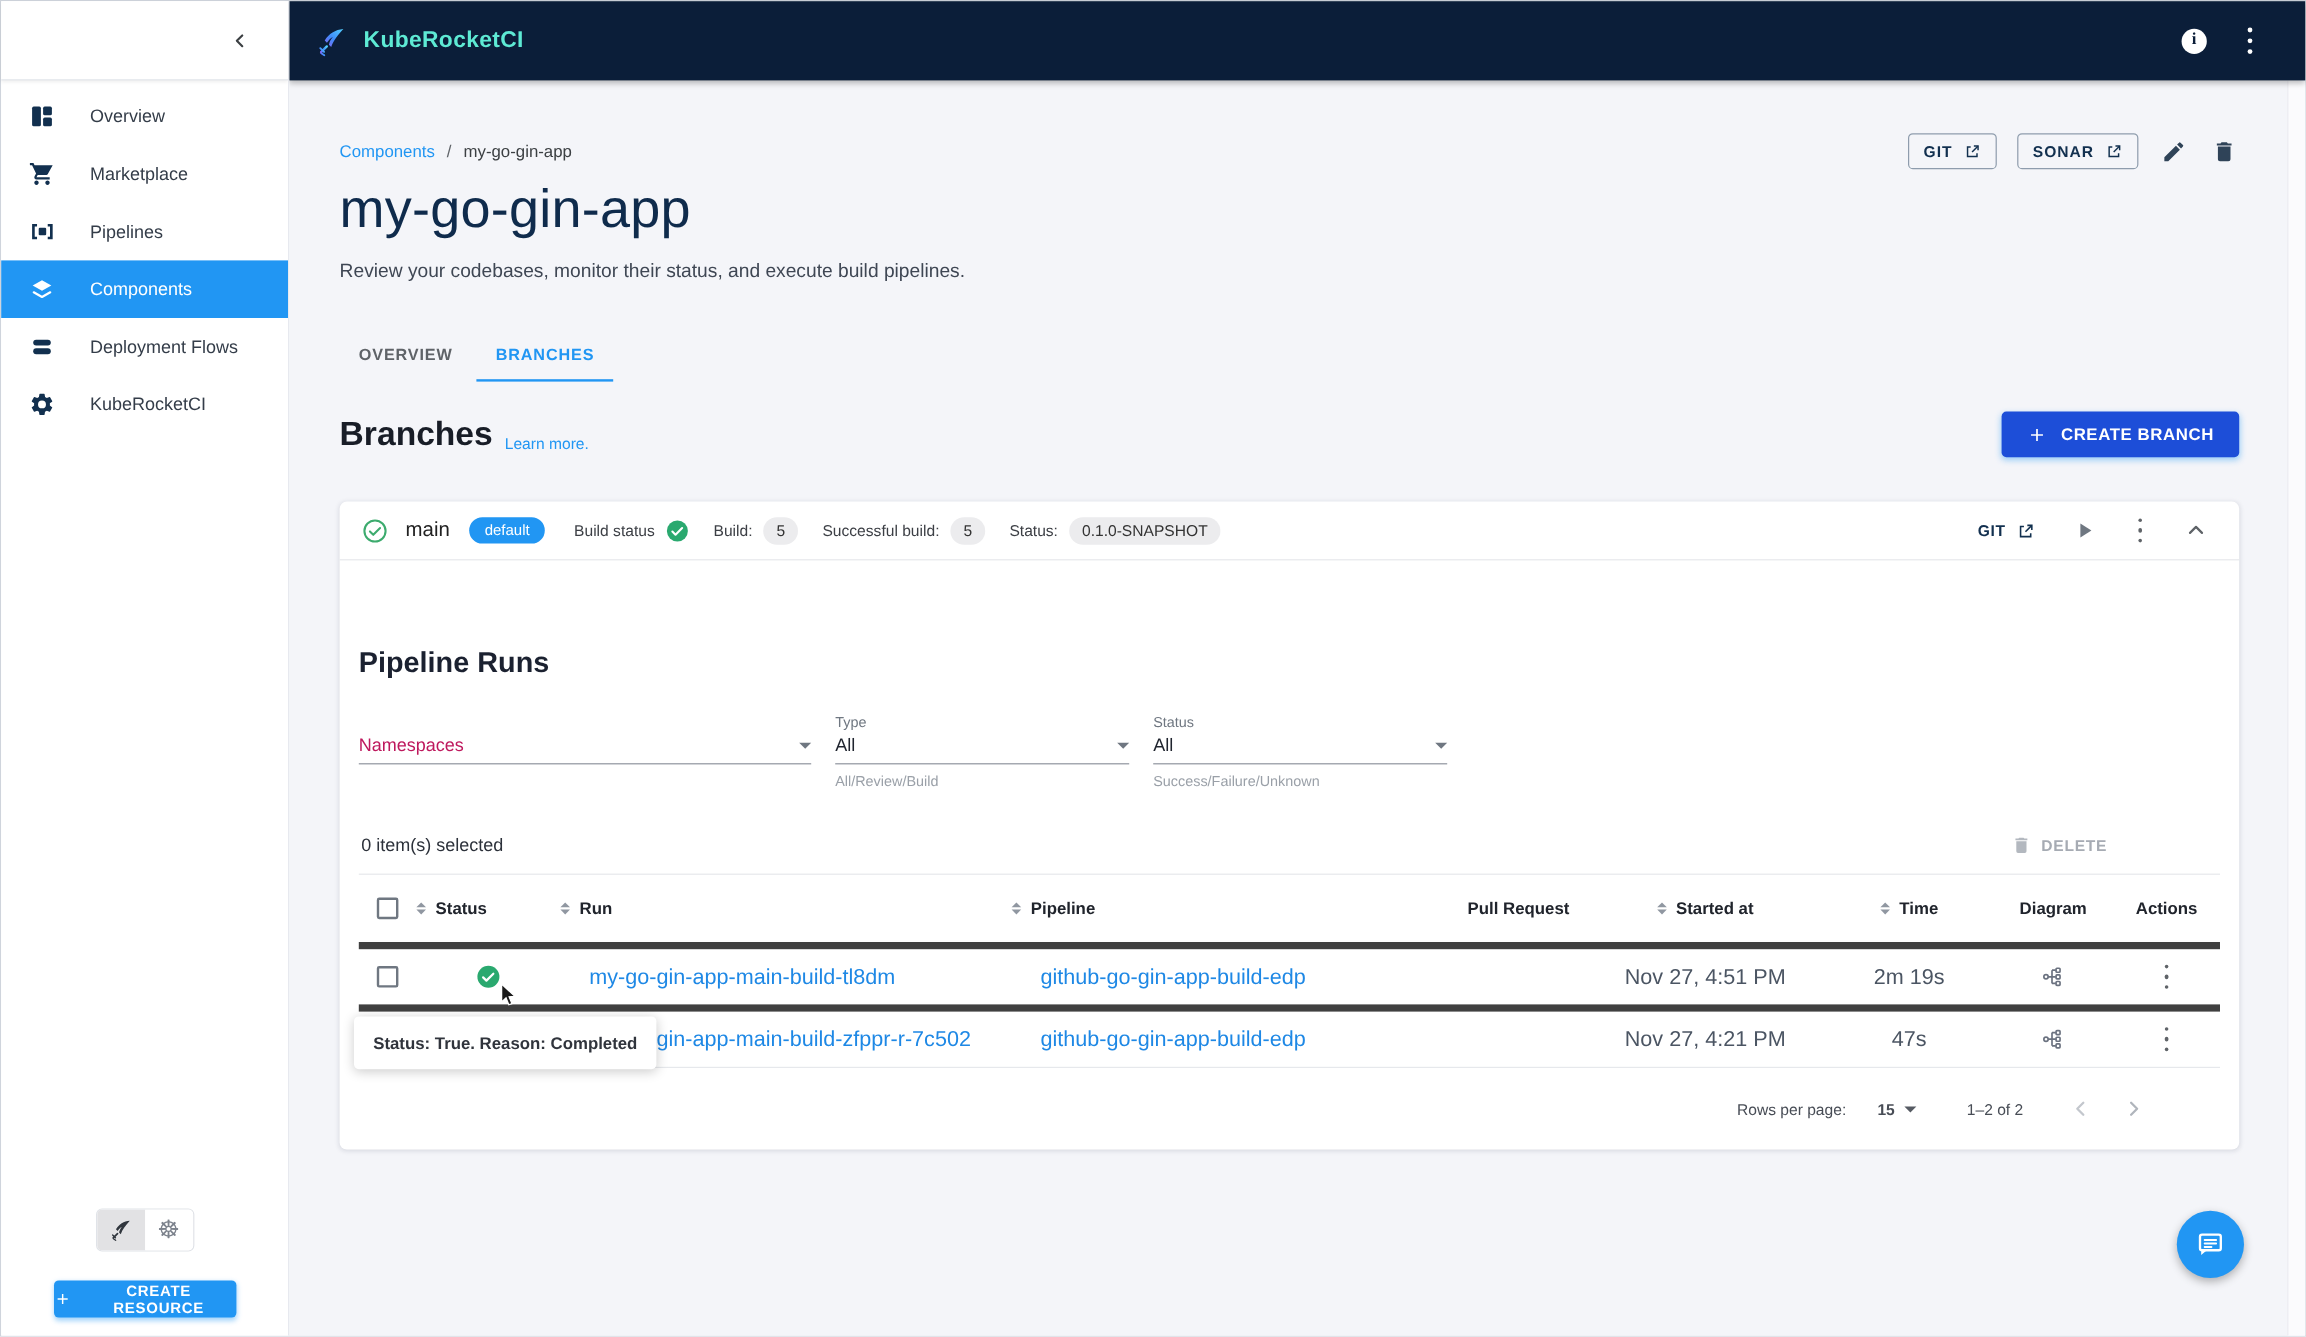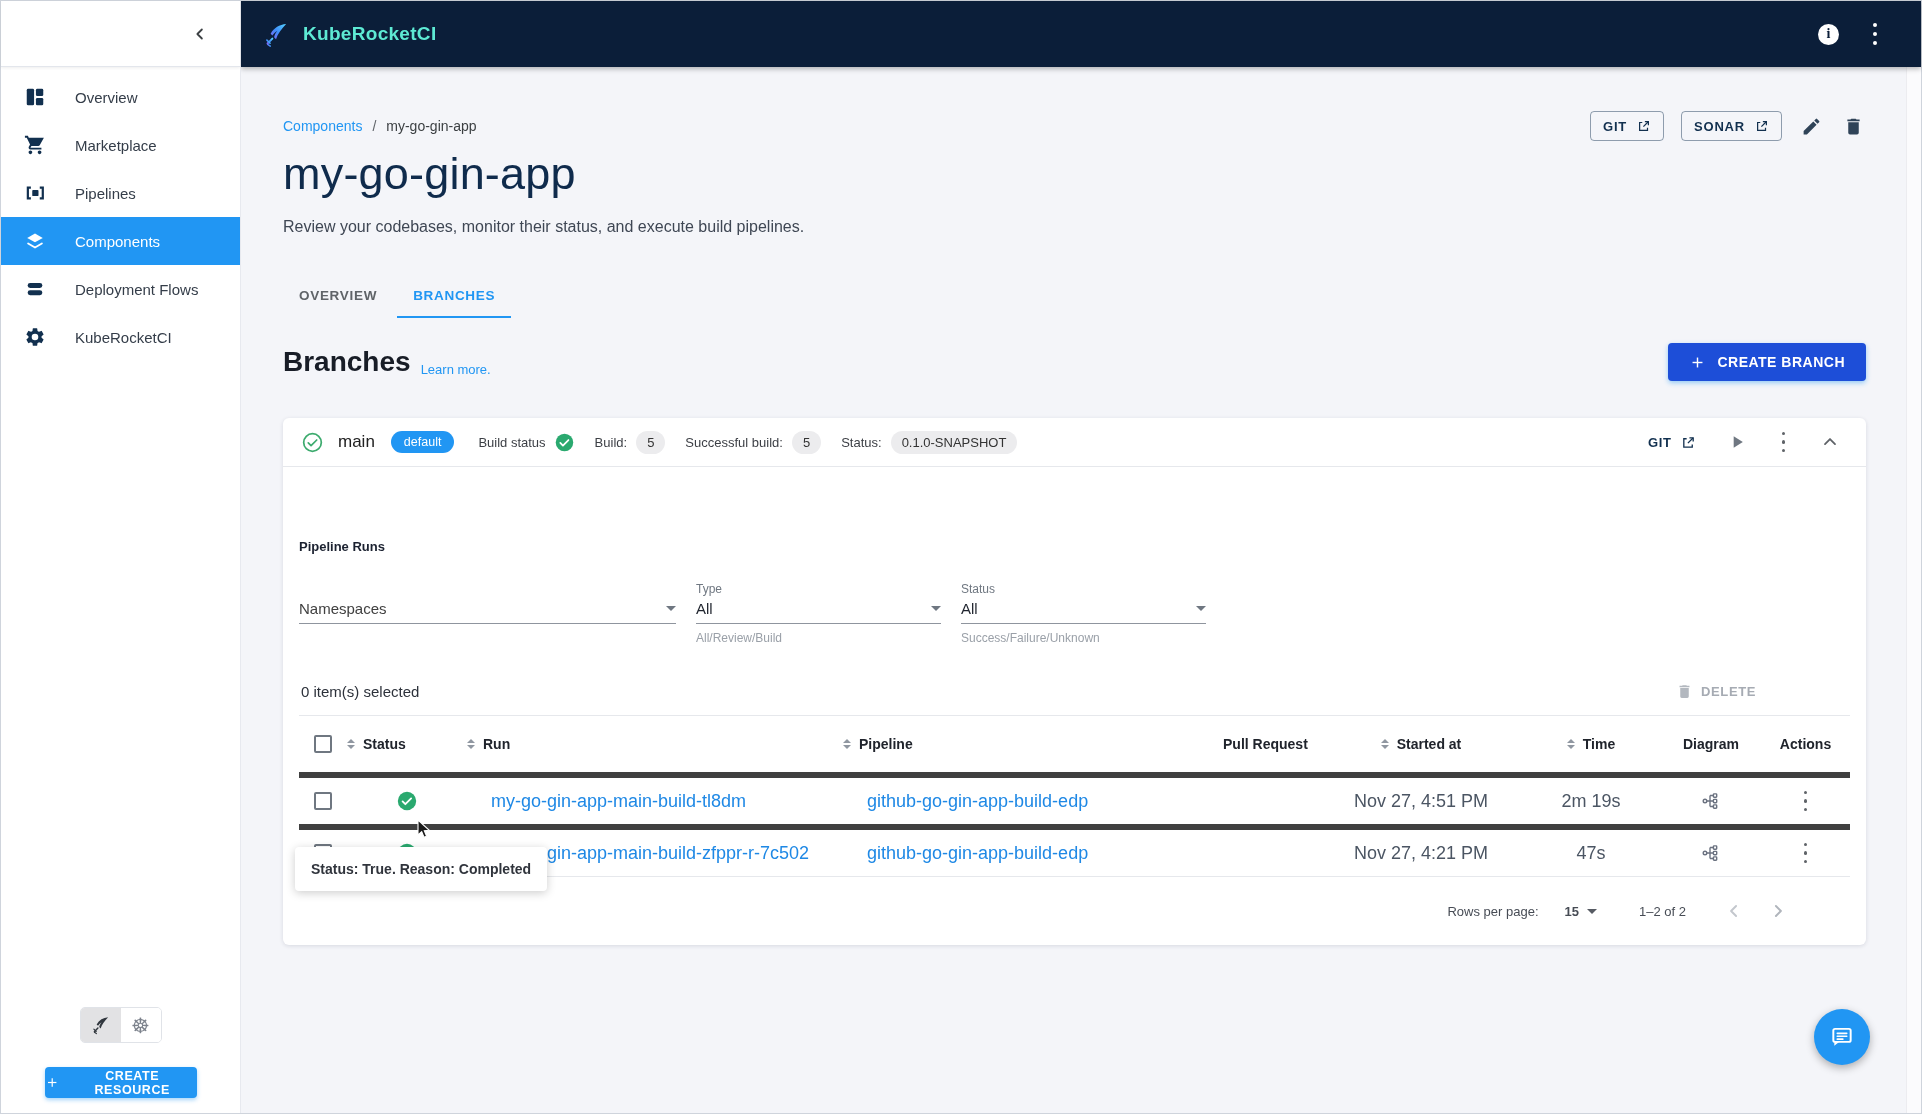--- a/index.html
+++ b/index.html
@@ -65,27 +65,27 @@
   .branch-name { margin-left:14px; font-size:17px; font-weight:500; color:#212121; }
   .pill-default { margin-left:16px; background:#2196f3; color:#fff; font-size:12.5px; padding:4px 13px; border-radius:13px; }
   .meta-label { font-size:13px; color:#3c3f45; }
   .gap24 { margin-left:24px; } .gap20 { margin-left:20px; } .gap8 { margin-left:8px; }
   .pill-gray { background:#ececee; color:#333; font-size:13px; padding:4px 11px; border-radius:13px; margin-left:9px; }
   .acc-right { margin-left:auto; display:flex; align-items:center; gap:29px; }
   .git-link { display:flex; align-items:center; gap:9px; color:#12304f; font-size:13px; font-weight:bold; letter-spacing:.6px; cursor:pointer; }
   .divider { border-top:1px solid #e6e8ec; }
 
   .details { padding:0 16px; }
-  .runs-heading { margin-top:72px; font-size:13px; font-weight:bold; color:#1b2130; }
+  .runs-heading { margin-top:72px; font-size:24px; font-weight:bold; color:#1b2130; }
   .filters { display:flex; align-items:flex-end; gap:20px; margin-top:28px; }
   .field { display:flex; flex-direction:column; }
   .f-ns { width:377px; } .f-sm { width:245px; }
   .flabel { font-size:12px; color:#6f7781; margin-bottom:4px; }
   .control { display:flex; align-items:center; justify-content:space-between; border-bottom:1px solid #8f959e; padding-bottom:6px; height:24px; font-size:15px; color:#1f242e; cursor:pointer; }
-  .control .ph { color:#404040; }
+  .control .ph { color:#be185d; }
   .caret { width:0; height:0; border-left:5px solid transparent; border-right:5px solid transparent; border-top:5px solid #6f7781; }
   .fhelper { font-size:12px; color:#9aa0a8; margin-top:7px; height:14px; }
 
   .selection-row { margin-top:34px; display:flex; align-items:center; padding-left:2px; font-size:15px; color:#2c313a; height:24px; }
   .delete-btn { margin-left:auto; margin-right:94px; display:flex; align-items:center; gap:8px; color:#a6abb3; font-size:13px; font-weight:bold; letter-spacing:.6px; background:none; border:none; font-family:inherit; cursor:default; }
   .sel-divider { margin-top:12px; }
 
   .trow { display:grid; grid-template-columns:48px 120px 376px 368px 110px 200px 140px 100px 1fr; align-items:center; }
   .trow.head { height:56px; font-size:14px; font-weight:bold; color:#20242c; }
   .trow.body { height:52px; border-top:6px solid #404040; font-size:18px; color:#4b5563; }

